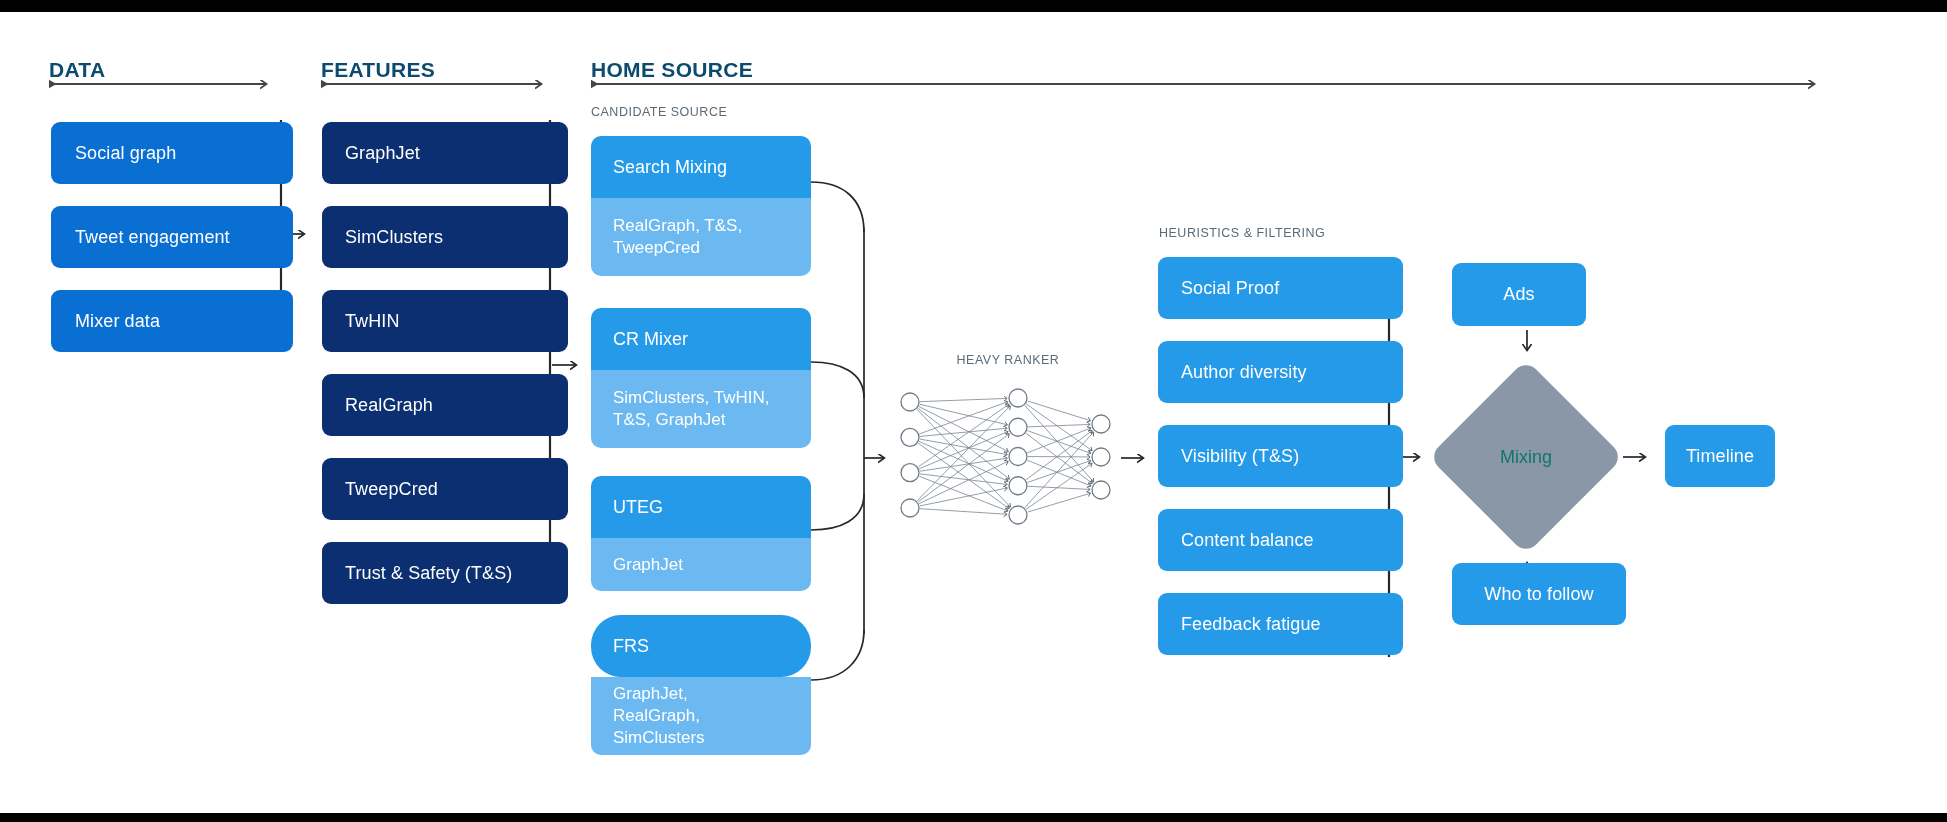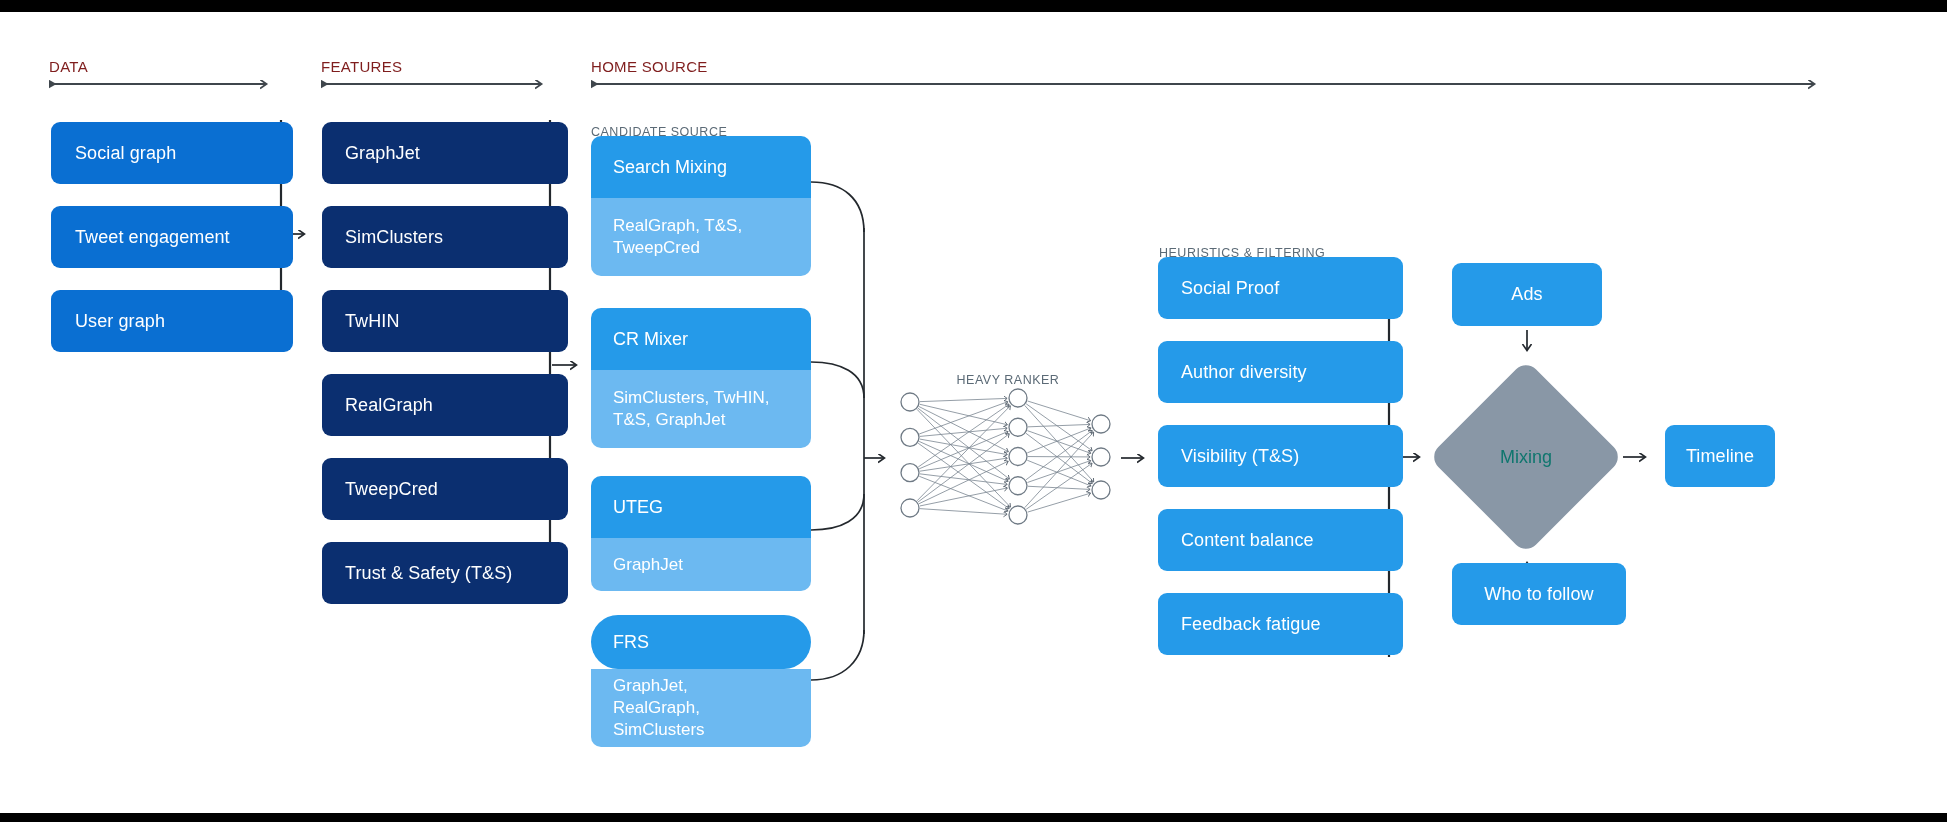--- a/index.html
+++ b/index.html
@@ -2,22 +2,22 @@
 <html><head>
 <meta charset="utf-8">
 <style>
   html,body{margin:0;padding:0;background:#fff;}
   .stage{position:relative;width:1947px;height:822px;background:#ffffff;overflow:hidden;
          font-family:"Liberation Sans",sans-serif;}
   .bar{position:absolute;left:0;width:1947px;background:#000;}
   .bar.top{top:0;height:12px;}
   .bar.bottom{top:813px;height:9px;}
 
-  .col-header{position:absolute;font-size:15px;font-weight:400;color:#7f1d1d;letter-spacing:.3px;}
-  .eyebrow{position:absolute;font-size:12.5px;font-weight:400;color:#5b6a76;letter-spacing:.5px;margin-top:20px;}
+  .col-header{position:absolute;font-size:21px;font-weight:700;color:#0c4a6e;letter-spacing:.3px;}
+  .eyebrow{position:absolute;font-size:12.5px;font-weight:400;color:#5b6a76;letter-spacing:.5px;}
 
   .pill{position:absolute;height:62px;border-radius:9px;display:flex;align-items:center;
         color:#fff;font-size:18px;letter-spacing:.1px;}
   .pill.data{width:218px;left:51px;background:var(--data-blue);padding-left:24px;}
   .pill.feature{width:223px;left:322px;background:var(--feature-navy);padding-left:23px;}
   .pill.heur{width:222px;left:1158px;background:var(--bright-blue);padding-left:23px;}
   .pill.free{justify-content:center;background:var(--bright-blue);}
 
   .card{position:absolute;left:591px;width:220px;border-radius:10px;overflow:hidden;color:#fff;}
   .card-head{background:var(--bright-blue);display:flex;align-items:center;padding-left:22px;
@@ -145,21 +145,21 @@
     <div class="col-header" style="left:49px;top:58px;">DATA</div>
     <div class="col-header" style="left:321px;top:58px;">FEATURES</div>
     <div class="col-header" style="left:591px;top:58px;">HOME SOURCE</div>
 
     <div class="eyebrow" style="left:591px;top:105px;">CANDIDATE SOURCE</div>
     <div class="eyebrow" style="left:917px;top:353px;width:182px;text-align:center;">HEAVY RANKER</div>
     <div class="eyebrow" style="left:1159px;top:226px;">HEURISTICS &amp; FILTERING</div>
 
     <div class="pill data" style="top:122px;">Social graph</div>
     <div class="pill data" style="top:206px;">Tweet engagement</div>
-    <div class="pill data" style="top:290px;">User graph</div>
+    <div class="pill data" style="top:290px;">Mixer data</div>
 
     <div class="pill feature" style="top:122px;">GraphJet</div>
     <div class="pill feature" style="top:206px;">SimClusters</div>
     <div class="pill feature" style="top:290px;">TwHIN</div>
     <div class="pill feature" style="top:374px;">RealGraph</div>
     <div class="pill feature" style="top:458px;">TweepCred</div>
     <div class="pill feature" style="top:542px;">Trust &amp; Safety (T&amp;S)</div>
 
     <div class="card" style="top:136px;">
       <div class="card-head" style="height:62px;">Search Mixing</div>
@@ -167,31 +167,31 @@
     </div>
     <div class="card" style="top:308px;">
       <div class="card-head" style="height:62px;">CR Mixer</div>
       <div class="card-sub" style="height:78px;">SimClusters, TwHIN, T&amp;S, GraphJet</div>
     </div>
     <div class="card" style="top:476px;">
       <div class="card-head" style="height:62px;">UTEG</div>
       <div class="card-sub" style="height:53px;">GraphJet</div>
     </div>
     <div class="card" style="top:615px;">
-      <div class="card-head" style="height:54px;border-radius:30px;">FRS</div>
+      <div class="card-head" style="height:62px;border-radius:30px;">FRS</div>
       <div class="card-sub" style="height:78px;">GraphJet, RealGraph, SimClusters</div>
     </div>
 
     <div class="pill heur" style="top:257px;">Social Proof</div>
     <div class="pill heur" style="top:341px;">Author diversity</div>
     <div class="pill heur" style="top:425px;">Visibility (T&amp;S)</div>
     <div class="pill heur" style="top:509px;">Content balance</div>
     <div class="pill heur" style="top:593px;">Feedback fatigue</div>
 
-    <div class="pill free" style="left:1452px;top:263px;width:150px;height:63px;">Ads</div>
+    <div class="pill free" style="left:1452px;top:263px;width:134px;height:63px;">Ads</div>
 
     <div class="diamond-wrap" style="left:1457px;top:388px;">
       <div class="diamond-shape"></div>
       <div class="diamond-label">Mixing</div>
     </div>
 
     <div class="pill free" style="left:1452px;top:563px;width:174px;height:62px;">Who to follow</div>
 
     <div class="pill free" style="left:1665px;top:425px;width:110px;height:62px;">Timeline</div>
   </div>

